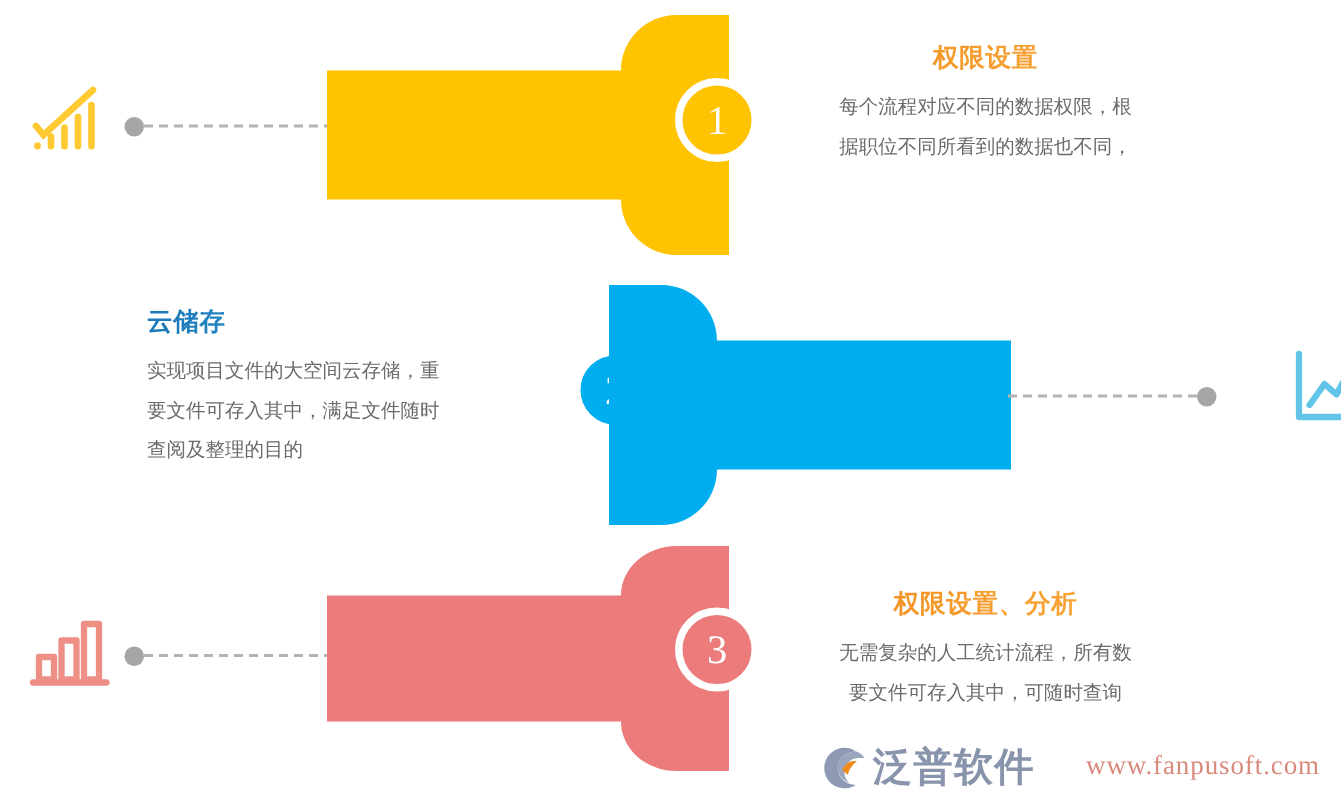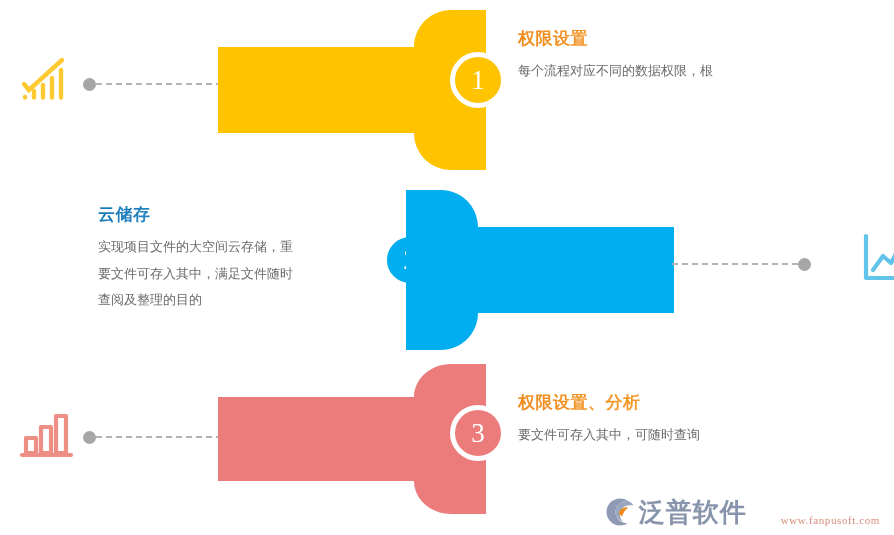--- a/index.html
+++ b/index.html
@@ -117,21 +117,21 @@
     -webkit-background-clip: text;
     background-clip: text;
     -webkit-text-fill-color: transparent;
   }
   .tb-body {
     font-size: 13px;
     line-height: 2.05;
     color: #6b6b6b;
     margin: 0;
   }
-  .align-right { text-align: left; }
+  .align-right { text-align: center; }
   .align-left  { text-align: left; }
 
   
   .brand {
     position: absolute;
     right: 14px;
     bottom: 8px;
     display: flex;
     flex-direction: row;
     align-items: flex-start;
@@ -144,23 +144,23 @@
   .brand-mark { width: 30px; height: 30px; display: block; }
   .brand-name {
     font-size: 26px;
     font-weight: bold;
     color: #8894ac;
     letter-spacing: 1px;
     line-height: 1;
     font-family: "DejaVu Sans", "Liberation Sans", sans-serif;
   }
   .brand-url {
-    margin-top: 17px;
+    margin-top: 3px;
     margin-left: 34px;
-    font-size: 11px;
+    font-size: 18px;
     color: #d98a7a;
     letter-spacing: 0.6px;
     font-family: "Liberation Serif", "DejaVu Serif", serif;
   }
 </style>
 </head>
 <body>
 
 <div class="stage">
 
@@ -197,20 +197,21 @@
     </div>
 
     <div class="badge c1" style="left: 450px; top: 52px;">
       <span>1</span>
     </div>
 
     <div class="textblock align-right" style="left: 518px; top: 28px;">
       <div class="tb-title orange">权限设置</div>
       <div class="tb-body">
         <div>每个流程对应不同的数据权限，根</div>
+        <div>据职位不同所看到的数据也不同，</div>
       </div>
     </div>
   </div>
 
   <div class="row row-2">
 
     <div class="textblock align-left" style="left: 98px; top: 24px;">
       <div class="tb-title blue">云储存</div>
       <div class="tb-body">
         <div>实现项目文件的大空间云存储，重</div>
@@ -281,20 +282,21 @@
       </svg>
     </div>
 
     <div class="badge c3" style="left: 450px; top: 45px;">
       <span>3</span>
     </div>
 
     <div class="textblock align-right" style="left: 518px; top: 32px;">
       <div class="tb-title orange">权限设置、分析</div>
       <div class="tb-body">
+        <div>无需复杂的人工统计流程，所有数</div>
         <div>要文件可存入其中，可随时查询</div>
       </div>
     </div>
   </div>
 
   <div class="brand">
     <div class="brand-row">
       <svg class="brand-mark" viewBox="0 0 40 40" xmlns="http://www.w3.org/2000/svg">
         <path d="M20 2 C10 2 2 10 2 20 C2 30 10 38 20 38 C24 38 27 37 30 35
                  C22 35 14 29 14 20 C14 12 20 6 30 5 C27 3 24 2 20 2 Z" fill="#8e9ab4"></path>

